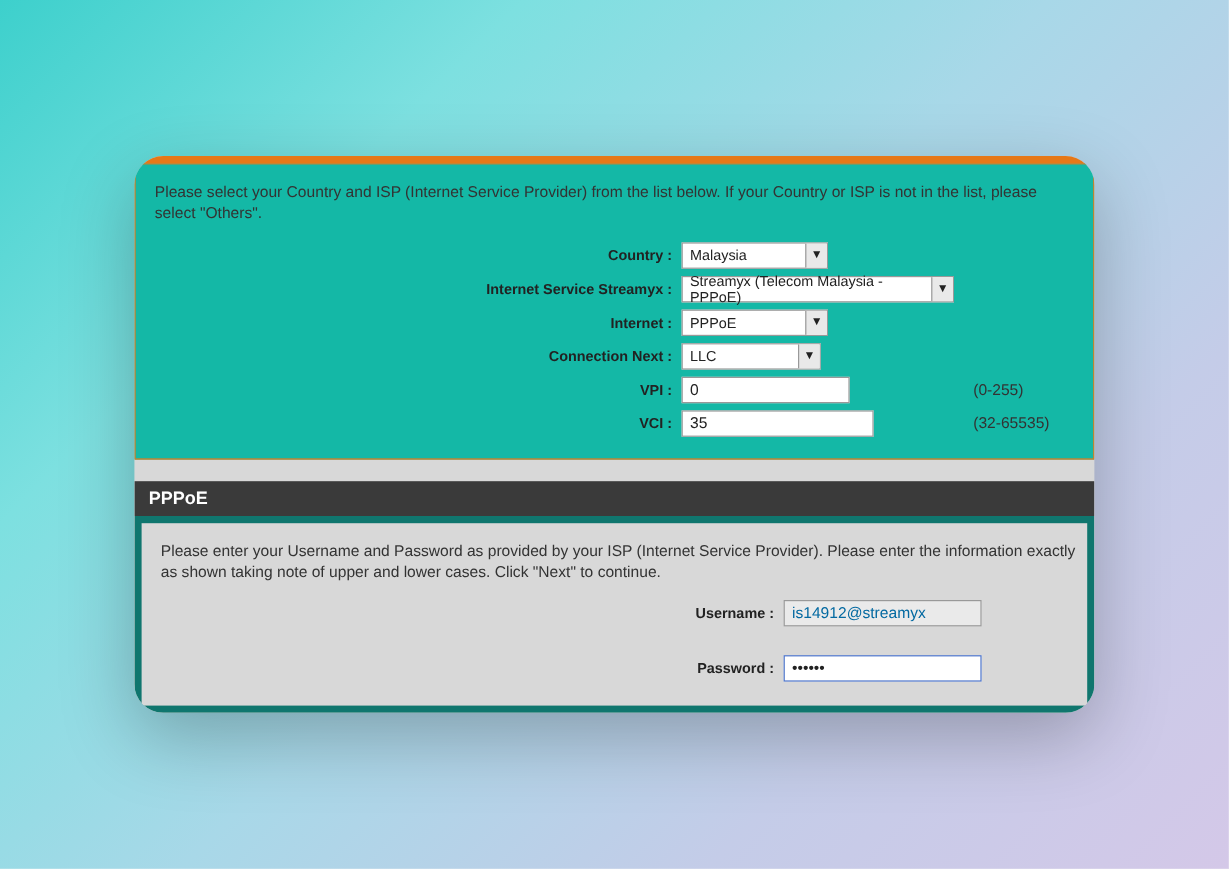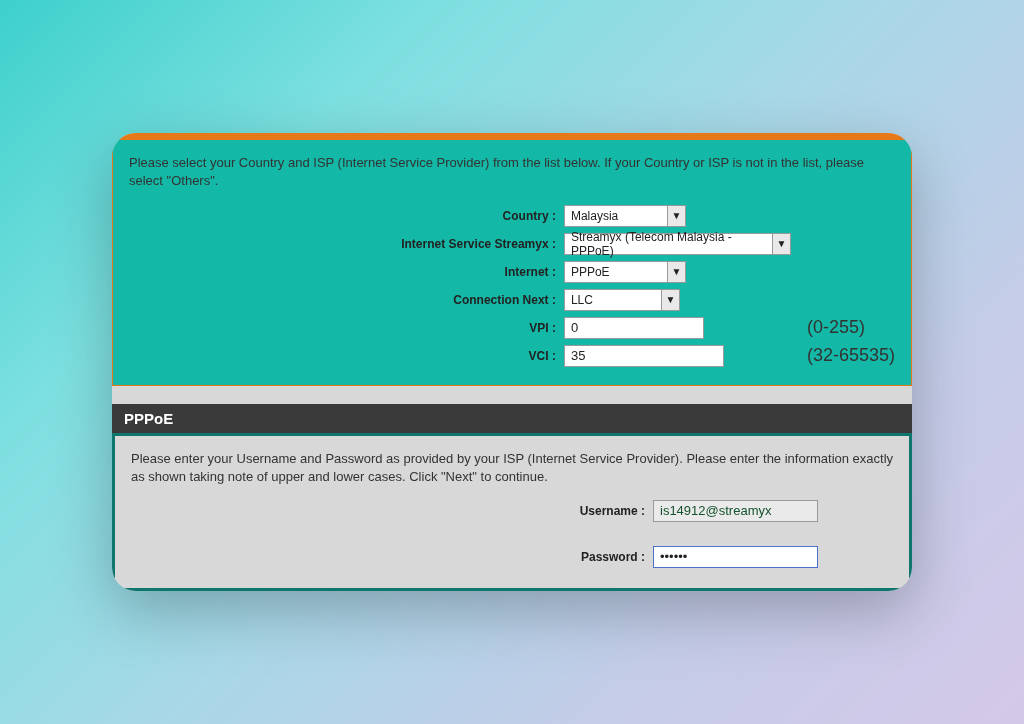--- a/index.html
+++ b/index.html
@@ -44,21 +44,21 @@
   .label {
     text-align: right;
     font-weight: bold;
     font-size: 12px;
     color: #222;
     padding-right: 8px;
     white-space: nowrap;
   }
   .field { display: flex; align-items: center; gap: 6px; }
   .hint {
-    font-size: 18px;
+    font-size: 13px;
     color: #333;
     padding-left: 16px;
     min-width: 100px;
   }
   .select-shell {
     position: relative;
     display: inline-flex;
     align-items: center;
     background: #fff;
     border: 1px solid #999;
@@ -94,21 +94,21 @@
   }
   .gap-row { height: 18px; }
   .section-hdr {
     background: #3a3a3a;
     color: #fff;
     font-weight: bold;
     font-size: 15px;
     padding: 6px 12px;
   }
   .panel-pppoe {
-    border: 3px solid #0f766e;
+    border: 6px solid #0f766e;
     background: #d8d8d8;
     padding: 14px 4px 20px 16px;
   }
   .cred-grid {
     display: grid;
     grid-template-columns: 1fr auto;
     row-gap: 24px;
     align-items: center;
   }
 </style>
@@ -176,21 +176,21 @@
 
   <div class="gap-row"></div>
 
   <div class="section-hdr">PPPoE</div>
   <div class="panel-pppoe">
     <p class="intro">Please enter your Username and Password as provided by your ISP (Internet Service Provider). Please enter the information exactly as shown taking note of upper and lower cases. Click "Next" to continue.</p>
 
     <div class="cred-grid" style="max-width:600px; margin:0 auto;">
       <div class="label">Username :</div>
       <div class="field">
-        <input type="text" style="width: 165px; background: rgb(234, 234, 234); color: #14532d;" readonly="" value="is14912@streamyx">
+        <input type="text" style="width: 165px; background: rgb(234, 234, 234); color: #0369a1;" readonly="" value="is14912@streamyx">
       </div>
 
       <div class="label">Password :</div>
       <div class="field">
         <input type="text" style="width: 165px; border: 1px solid rgb(74, 114, 201);" value="••••••">
       </div>
     </div>
   </div>
 </div>
 

